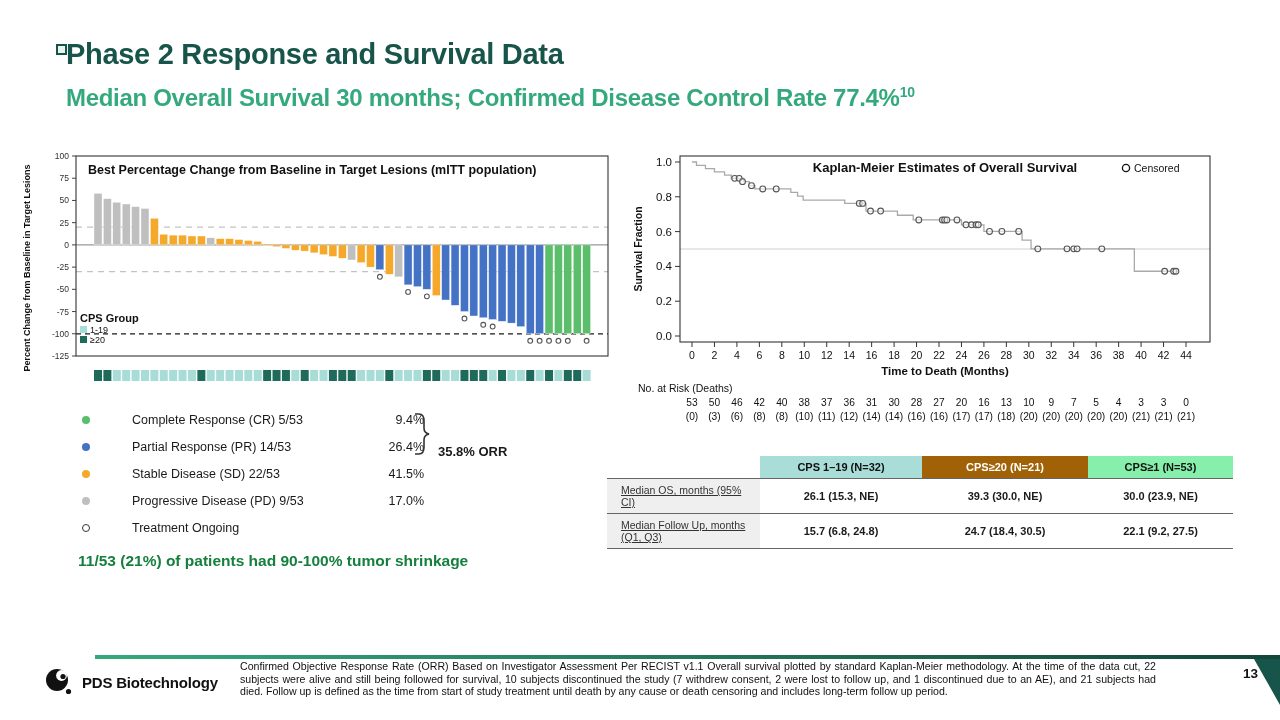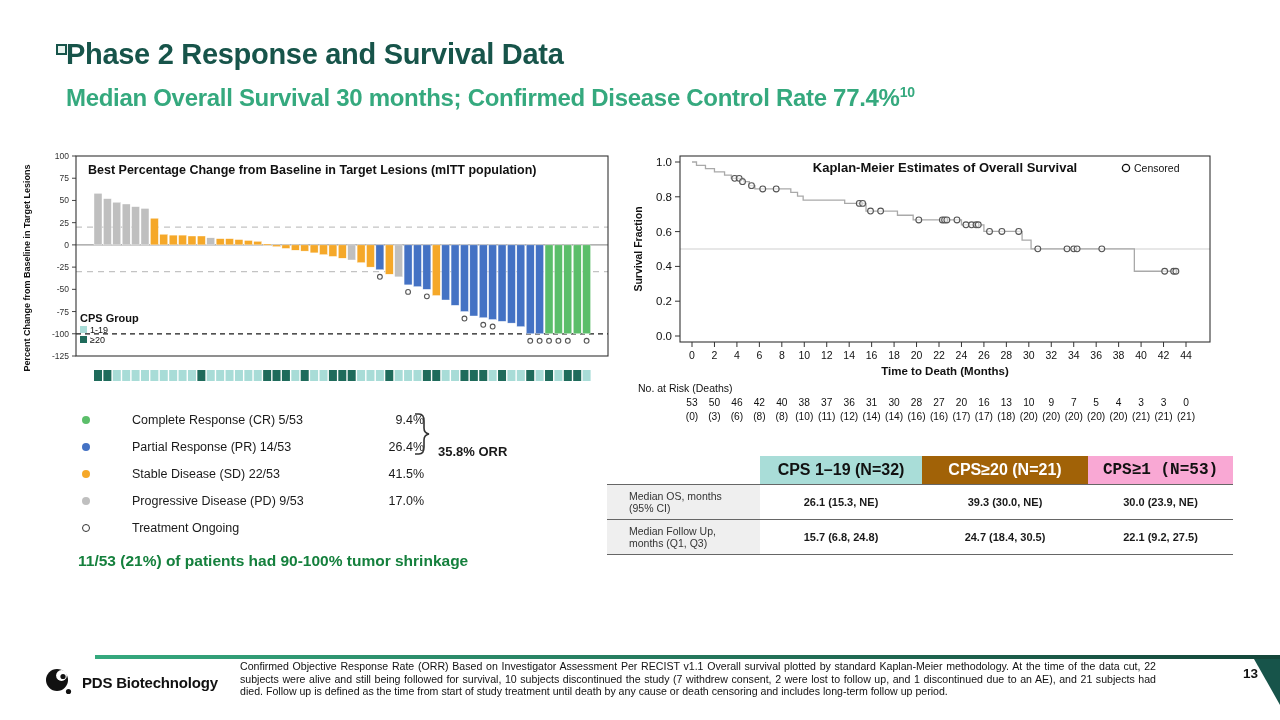--- a/index.html
+++ b/index.html
@@ -20,24 +20,24 @@
   .resp-bullet.open { background:#fff !important; border:1.4px solid #333; }
   .resp-label { width:216px; }
   .resp-pct { width:46px; text-align:right; }
   #orr-group { left:412px; top:408px; display:flex; align-items:center; }
   #orr-label { font-size:13px; font-weight:bold; color:#1a1a1a; margin-left:6px;margin-top:36px; }
   #shrinkage-note { left:78px; top:552px; font-size:15.5px; font-weight:bold; color:#15803d; }
 
   
   #os-table { left:607px; top:456px; width:626px; font-size:11px; color:#1a1a1a; }
   .os-header { display:grid; grid-template-columns:153px 162px 166px 145px; }
-  .os-header div { text-align:center; font-weight:bold; padding:5px 2px; font-size:16px; }
+  .os-header div { text-align:center; font-weight:bold; padding:5px 2px; font-size:11px; }
   .os-row { display:grid; grid-template-columns:153px 162px 166px 145px; border-top:1.4px solid #666; }
   .os-row:last-child { border-bottom:1.4px solid #666; }
-  .os-row .rowlabel { background:#EFEFEF; padding:5px 22px; font-size:10.5px; color:#333; }
+  .os-row .rowlabel { background:#EFEFEF; padding:5px 14px; font-size:10.5px; color:#333;text-decoration:underline; }
   .os-row .val { display:flex; align-items:center; justify-content:center; font-weight:bold; font-size:11px; }
 
   
   #footer-line { left:95px; top:655px; width:1185px; height:4px; background:linear-gradient(to right,#35A97E,#14463A); }
   #corner-triangle { right:0; top:659px; width:0; height:0; border-top:46px solid #17544A; border-left:26px solid transparent; }
   #footer-note { left:240px; top:660px; width:916px; font-size:10.6px; line-height:1.2; color:#111; text-align:justify; }
   #page-number { right:22px; top:666px; font-size:13.5px; font-weight:bold; color:#111; }
   #logo { left:44px; top:666px; display:flex; align-items:center; }
   #logo-text { font-size:15px; font-weight:bold; color:#111; margin-left:8px; letter-spacing:-0.2px; }
 
@@ -382,21 +382,21 @@
       <text x="533.5454545454545" y="274" font-size="10.2" fill="#111" text-anchor="middle">(21)</text>
       <text x="556" y="260" font-size="10.2" fill="#111" text-anchor="middle">0</text>
       <text x="556" y="274" font-size="10.2" fill="#111" text-anchor="middle">(21)</text>
     </svg></div>
 
 <div class="abs" id="os-table">
   <div class="os-header">
       <div></div>
       <div style="background: rgb(169, 221, 216); color: rgb(17, 17, 17);">CPS 1–19 (N=32)</div>
       <div style="background: #a16207; color: rgb(255, 255, 255);">CPS≥20 (N=21)</div>
-      <div style="background: #f9a8d4; color: rgb(17, 17, 17); font-family: Liberation Mono, monospace;">CPS≥1 (N=53)</div>
+      <div style="background: #86efac; color: rgb(17, 17, 17);">CPS≥1 (N=53)</div>
     </div>
   <div id="os-table-body">
       <div class="os-row">
         <div class="rowlabel">Median OS, months (95% CI)</div>
         <div class="val">26.1 (15.3, NE)</div>
         <div class="val">39.3 (30.0, NE)</div>
         <div class="val">30.0 (23.9, NE)</div>
       </div>
       <div class="os-row">
         <div class="rowlabel">Median Follow Up, months (Q1, Q3)</div>

